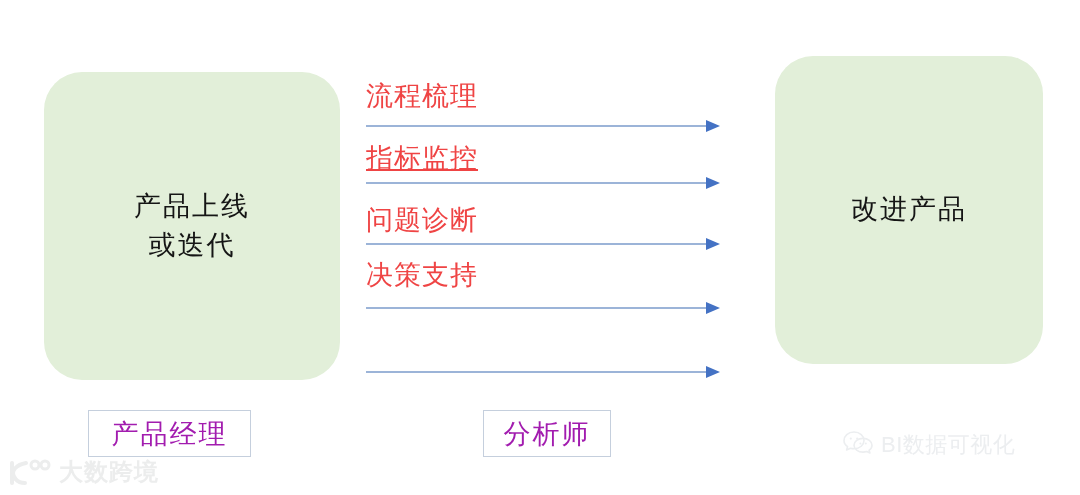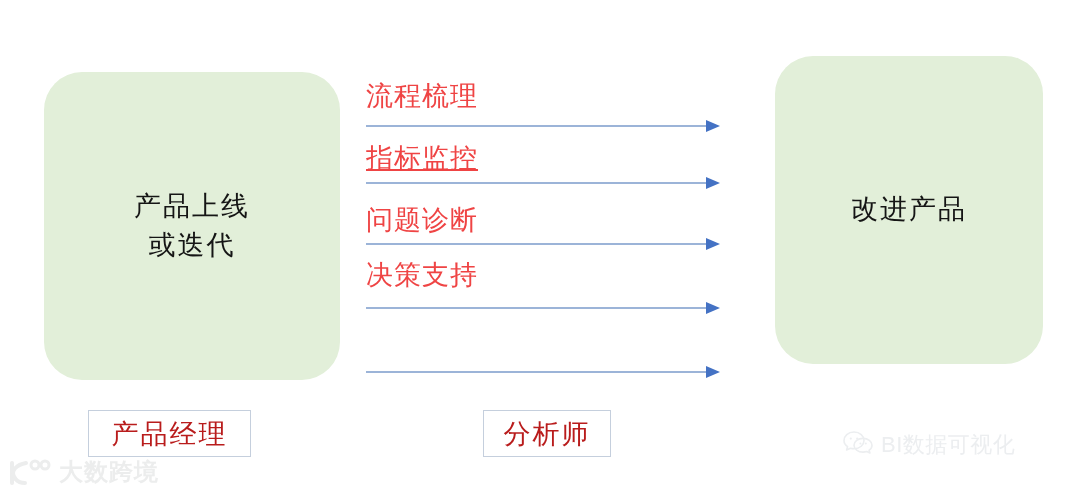--- a/index.html
+++ b/index.html
@@ -90,21 +90,21 @@
     letter-spacing: 1px;
     white-space: nowrap;
   }
 
   
   .role-chip {
     position: absolute;
     box-sizing: border-box;
     border: 1px solid #c5cfdd;
     background: #ffffff;
-    color: #b91c1c;
+    color: #a21caf;
     font-family: "Liberation Sans", sans-serif;
     font-size: 27px;
     letter-spacing: 2px;
     display: flex;
     align-items: center;
     justify-content: center;
   }
   #chip-pm {
     left: 88px;
     top: 410px;

